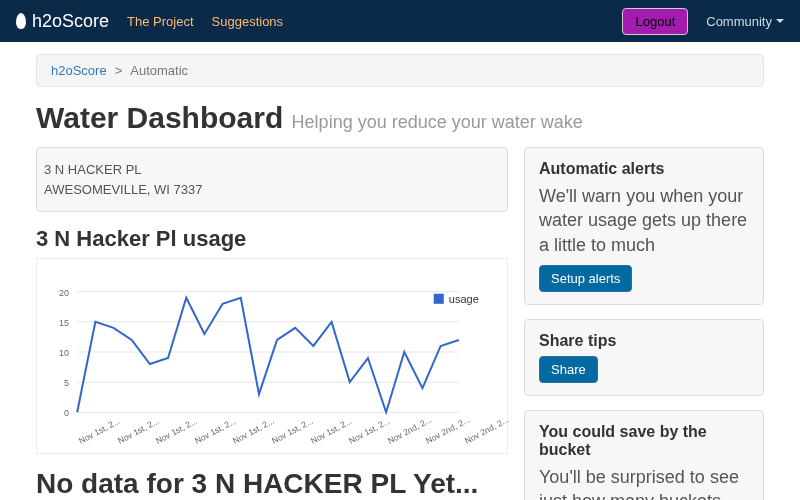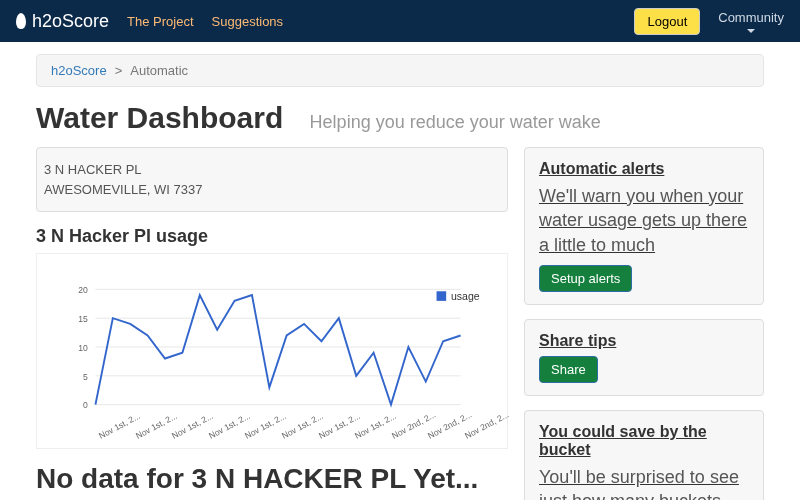--- a/index.html
+++ b/index.html
@@ -2,38 +2,38 @@
 <html><head>
 <meta charset="utf-8">
 <style>
   * { box-sizing: border-box; margin: 0; padding: 0; }
   body { font-family: "Helvetica Neue", Helvetica, Arial, sans-serif; font-size: 14px; color: #333; background: #fff; width: 800px; height: 500px; overflow: hidden; }
   .navbar { background: #0b2a4a; height: 42px; display: flex; align-items: center; padding: 0 16px; gap: 18px; }
   .brand { display: flex; align-items: center; gap: 6px; color: #fff; font-size: 18px; font-weight: 400; }
   .brand-icon { width: 10px; height: 16px; background: #fff; border-radius: 50% 50% 50% 50% / 60% 60% 40% 40%; display: inline-block; }
   .nav-link { color: #fdba74; font-size: 13px; text-decoration: none; cursor: pointer; }
   .nav-spacer { flex: 1; }
-  .btn-logout { background: #fde047; border: 1px solid #ccc; border-radius: 4px; padding: 5px 12px; font-size: 13px; cursor: pointer; }
-  .nav-community { color: #cfd8e3; font-size: 13px; cursor: pointer; display: flex; align-items: center; gap: 4px; flex-direction: column; }
+  .btn-logout { background: #a21caf; border: 1px solid #ccc; border-radius: 4px; padding: 5px 12px; font-size: 13px; cursor: pointer; }
+  .nav-community { color: #cfd8e3; font-size: 13px; cursor: pointer; display: flex; align-items: center; gap: 4px; }
   .caret-down { width: 0; height: 0; border-left: 4px solid transparent; border-right: 4px solid transparent; border-top: 4px solid #cfd8e3; display: inline-block; }
   .outer { padding: 12px 36px 0 36px; }
   .breadcrumb { border: 1px solid #e5e5e5; background: #f5f5f5; border-radius: 4px; padding: 8px 14px; font-size: 13px; color: #777; display: flex; gap: 8px; align-items: center; }
   .breadcrumb a { color: #337ab7; text-decoration: none; }
   .page-title { margin-top: 14px; font-size: 30px; font-weight: 700; color: #333; }
-  .page-subtitle { color: #999; font-weight: 400; font-size: 18px; margin-left: 18px; }
+  .page-subtitle { color: #999; font-weight: 400; font-size: 18px; margin-left: 0; }
   .columns { display: flex; gap: 16px; margin-top: 12px; align-items: flex-start; }
   .col-main { flex: 1 1 auto; min-width: 0; }
   .col-side { width: 240px; flex: none; display: flex; flex-direction: column; gap: 14px; }
-  .panel { border: 1px solid #ddd; background: #f7f7f7; border-radius: 4px; padding: 12px 14px; text-decoration: underline; }
+  .panel { border: 1px solid #ddd; background: #f7f7f7; border-radius: 4px; padding: 12px 14px; }
   .panel h3 { font-size: 16px; font-weight: 700; margin-bottom: 6px; color: #333; }
   .panel p { font-size: 18px; color: #555; margin-bottom: 8px; line-height: 1.35; }
-  .btn-primary { background: #15803d; color: #fff; border: 1px solid #2e6da4; border-radius: 4px; padding: 5px 11px; font-size: 13px; cursor: pointer; }
+  .btn-primary { background: #0369a1; color: #fff; border: 1px solid #2e6da4; border-radius: 4px; padding: 5px 11px; font-size: 13px; cursor: pointer; }
   .addr-box { border: 1px solid #ddd; background: #f7f7f7; border-radius: 4px; padding: 12px 7px; font-size: 13px; color: #555; line-height: 1.5; }
-  .section-h { font-size: 18px; font-weight: 700; margin-top: 14px; margin-bottom: 6px; color: #333; }
-  .chart-box { border: 1px solid #eee; background: #fff; padding: 8px 8px 2px 20px; }
+  .section-h { font-size: 22px; font-weight: 700; margin-top: 14px; margin-bottom: 6px; color: #333; }
+  .chart-box { border: 1px solid #eee; background: #fff; padding: 8px 8px 2px 0; }
   .chart-svg { width: 100%; height: 170px; display: block; }
   .axis-text { font-size: 9px; fill: #666; }
   .grid line { stroke: #e6e6e6; stroke-width: 1; }
   .series-line { fill: none; stroke: #3366cc; stroke-width: 2; }
   .legend-box { font-size: 11px; fill: #333; }
   .chart-ticks { display: flex; justify-content: space-between; padding: 0 6px 4px 40px; }
   .chart-ticks span { font-size: 8.5px; color: #666; transform: rotate(-28deg); transform-origin: left top; white-space: nowrap; display: inline-block; width: 30px; }
   .nodata-h { font-size: 28px; font-weight: 700; margin-top: 14px; }
   .about-h { font-size: 20px; font-weight: 700; margin-top: 6px; }
 </style>

